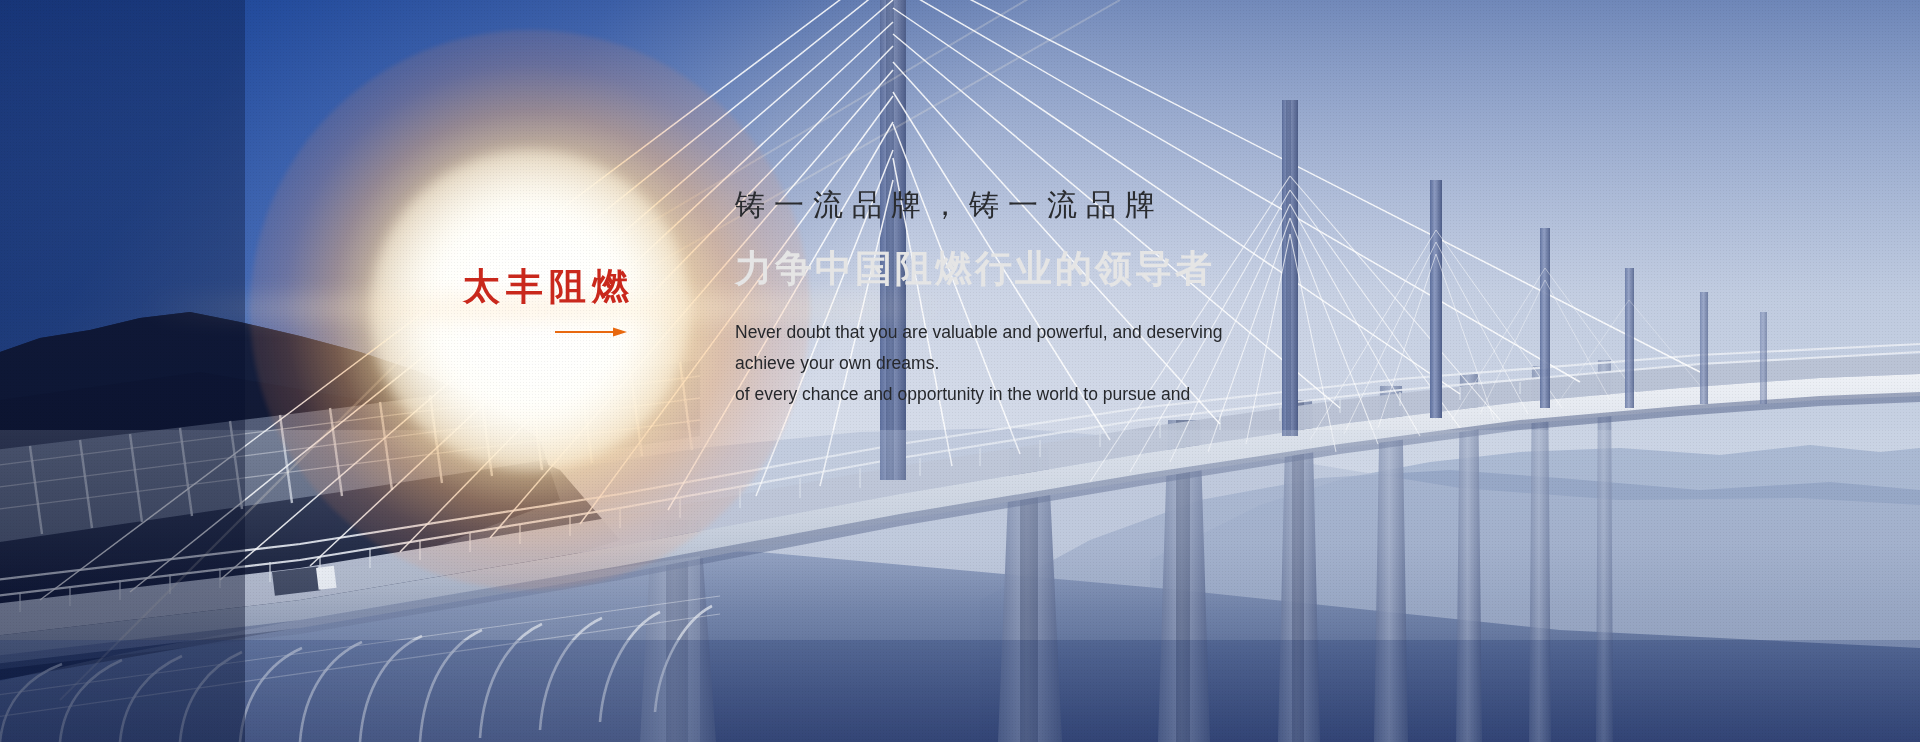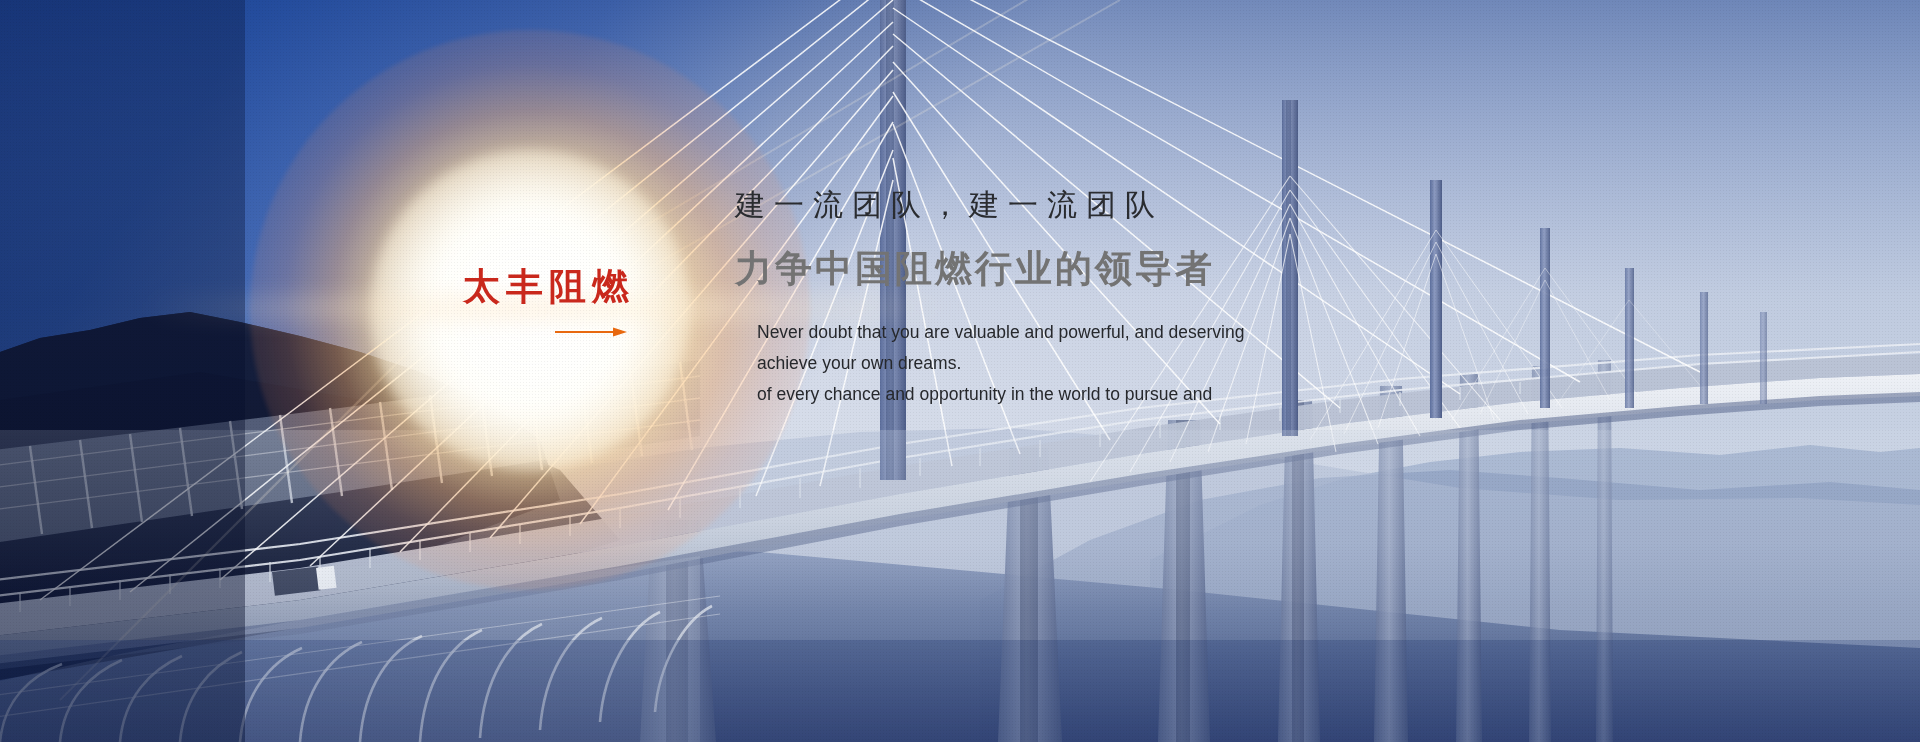--- a/index.html
+++ b/index.html
@@ -123,35 +123,35 @@
     line-height:1.35;
     color:#2a2c30;
     letter-spacing:9px;
     font-weight:400;
     white-space:nowrap;
   }
   .headline-2 {
     font-family:"DejaVu Sans", sans-serif;
     font-size:37px;
     line-height:1.35;
-    color:#737373;
+    color:#e5e5e5;
     letter-spacing:3px;
     font-weight:bold;
     margin-top:18px;
     white-space:nowrap;
   }
   .subcopy {
     margin-top:24px;
     font-family:"Liberation Sans", sans-serif;
     font-size:17.5px;
     line-height:1.75;
     color:#26282c;
     max-width:570px;
   }
-  .subcopy .ln { display:block; white-space:nowrap;margin-left:22px; }
+  .subcopy .ln { display:block; white-space:nowrap; }
 </style>
 </head>
 <body>
 
 <div id="banner">
 
   <div class="scene">
     <svg viewBox="0 0 1920 742" preserveAspectRatio="none" aria-hidden="true">
       <defs>
         <linearGradient id="skyGrad" x1="0" y1="0" x2="1" y2="0.25">
@@ -468,21 +468,21 @@
 
     <div class="logo-block">
       <div class="logo-text">太丰阻燃</div>
       <svg class="logo-arrow" viewBox="0 0 74 12" aria-hidden="true">
         <line x1="0" y1="6" x2="64" y2="6" stroke="#e8690f" stroke-width="2.2"></line>
         <path d="M58 1.5 L72 6 L58 10.5 Z" fill="#e8690f"></path>
       </svg>
     </div>
 
     <div class="headline-block">
-      <div class="headline-1">建一流团队，建一流团队</div>
+      <div class="headline-1">铸一流品牌，铸一流品牌</div>
       <div class="headline-2">力争中国阻燃行业的领导者</div>
       <div class="subcopy">
         <span class="ln">Never doubt that you are valuable and powerful, and deserving</span>
         <span class="ln">achieve your own dreams.</span>
         <span class="ln"> of every chance and opportunity in the world to pursue and</span>
       </div>
     </div>
 
   </div>
 </div>

